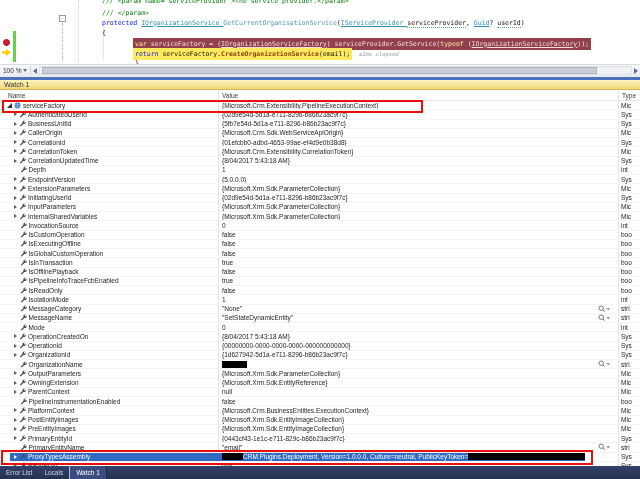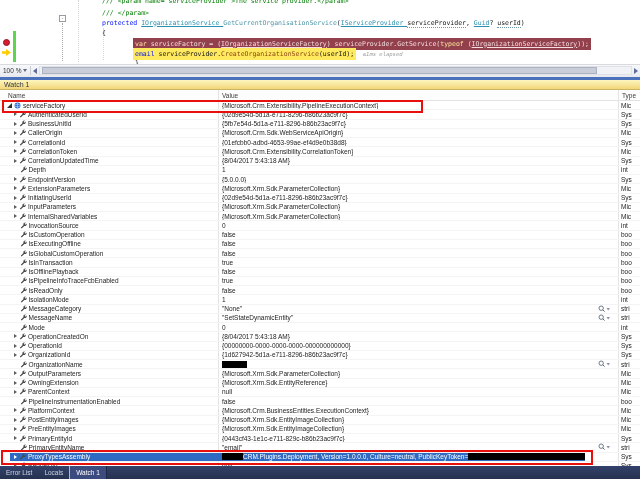--- a/index.html
+++ b/index.html
@@ -6,21 +6,21 @@
   #stage{position:relative;width:640px;height:479px;background:#fff;overflow:hidden;
          font-family:"Liberation Sans","DejaVu Sans",sans-serif;}
   
   #editor{position:absolute;left:0;top:0;width:640px;height:64px;background:#fff;}
   .cline{position:absolute;white-space:pre;font:6.5px/10px "DejaVu Sans Mono",monospace;}
   .linebg{display:inline-block;padding:1px 2px;}
   .tk-cm{color:#007c00;}
   .tk-kw{color:#0013ff;}
   .tk-ty{color:#2b91af;text-decoration:underline;}
   .tk-me{color:#4e96a8;}
-  .tk-me2{color:#8a4513;}
+  .tk-me2{color:#8a4513;font-weight:bold;}
   .tk-pl{color:#141414;}
   .tk-un{color:#141414;border-bottom:1px dotted #6d9aa8;}
   .bp .linebg{background:#93404d;}
   .bp .tk-kw{color:#ffe69e;}
   .bp .tk-pl,.bp .tk-ty,.bp .tk-un{color:#f4dde0;border-bottom:none;}
   .cur .linebg{background:#ffe95e;}
   .perftip{color:#9b9b9b;font-style:italic;font-size:5.5px;}
   .guide{position:absolute;border-left:1px dotted #d6d6d6;width:0;}
   #bp-dot{position:absolute;left:3px;top:39px;width:7px;height:7px;border-radius:50%;
           background:#d3212e;border:1px solid #9c1020;box-sizing:border-box;}
@@ -84,21 +84,21 @@
     <div id="cur-arrow"></div>
     <div id="chg-bar"></div>
     <div id="fold-box">-</div>
     <div id="fold-line"></div>
     <div id="code-lines">
         <div class="cline " style="left: 100px; top: -5.5px;"><span class="linebg"><span class="tk-cm">/// &lt;param name="serviceProvider"&gt;The service provider.&lt;/param&gt;</span></span></div>
         <div class="cline " style="left: 100px; top: 6.5px;"><span class="linebg"><span class="tk-cm">/// &lt;/param&gt;</span></span></div>
         <div class="cline " style="left: 100px; top: 16.5px;"><span class="linebg"><span class="tk-kw">protected </span><span class="tk-ty">IOrganizationService </span><span class="tk-me">GetCurrentOrganisationService</span><span class="tk-pl">(</span><span class="tk-ty">IServiceProvider </span><span class="tk-un">serviceProvider</span><span class="tk-pl">, </span><span class="tk-ty">Guid</span><span class="tk-pl">? </span><span class="tk-un">userId</span><span class="tk-pl">)</span></span></div>
         <div class="cline " style="left: 100px; top: 27px;"><span class="linebg"><span class="tk-pl">{</span></span></div>
         <div class="cline bp" style="left: 133px; top: 37.5px;"><span class="linebg"><span class="tk-kw">var </span><span class="tk-pl">serviceFactory = (</span><span class="tk-ty">IOrganizationServiceFactory</span><span class="tk-pl">) serviceProvider.GetService(</span><span class="tk-kw">typeof </span><span class="tk-pl">(</span><span class="tk-ty">IOrganizationServiceFactory</span><span class="tk-pl">));</span></span></div>
-        <div class="cline cur" style="left: 133px; top: 47.5px;"><span class="linebg"><span class="tk-kw">email </span><span class="tk-pl">serviceProvider.</span><span class="tk-me2">CreateOrganizationService</span><span class="tk-pl">(userId);</span></span><span class="perftip">  ≤1ms elapsed</span></div>
+        <div class="cline cur" style="left: 133px; top: 47.5px;"><span class="linebg"><span class="tk-kw">return </span><span class="tk-pl">serviceFactory.</span><span class="tk-me2">CreateOrganizationService</span><span class="tk-pl">(email);</span></span><span class="perftip">  ≤1ms elapsed</span></div>
         <div class="cline " style="left: 133px; top: 57px;"><span class="linebg"><span class="tk-pl">}</span></span></div>
       </div>
   </div>
 
   <div id="edbar">
     <div id="zoomctl">
       <span>100 %</span>
       <span class="caret"></span>
     </div>
     <div class="hsep"></div>

